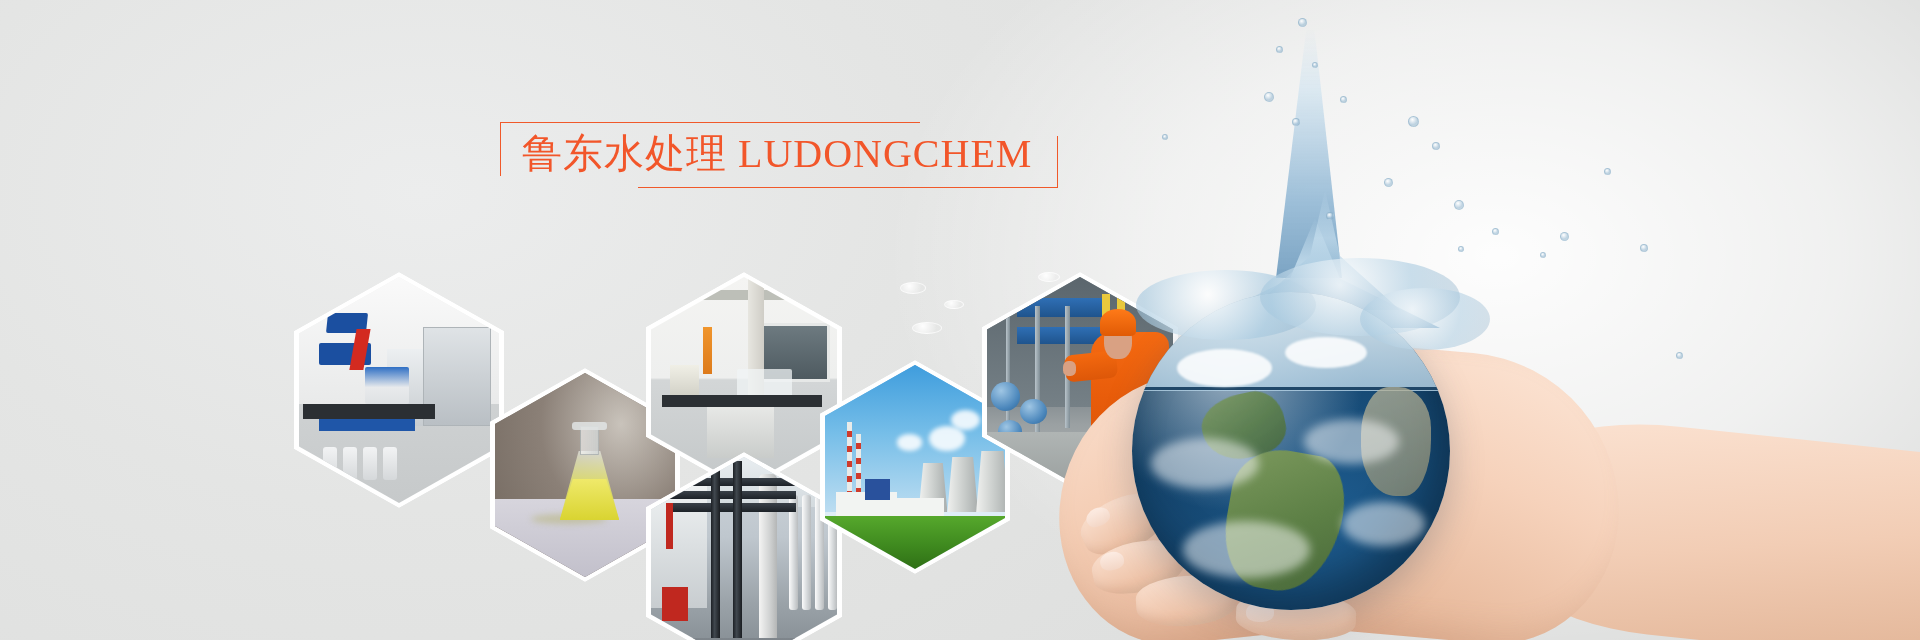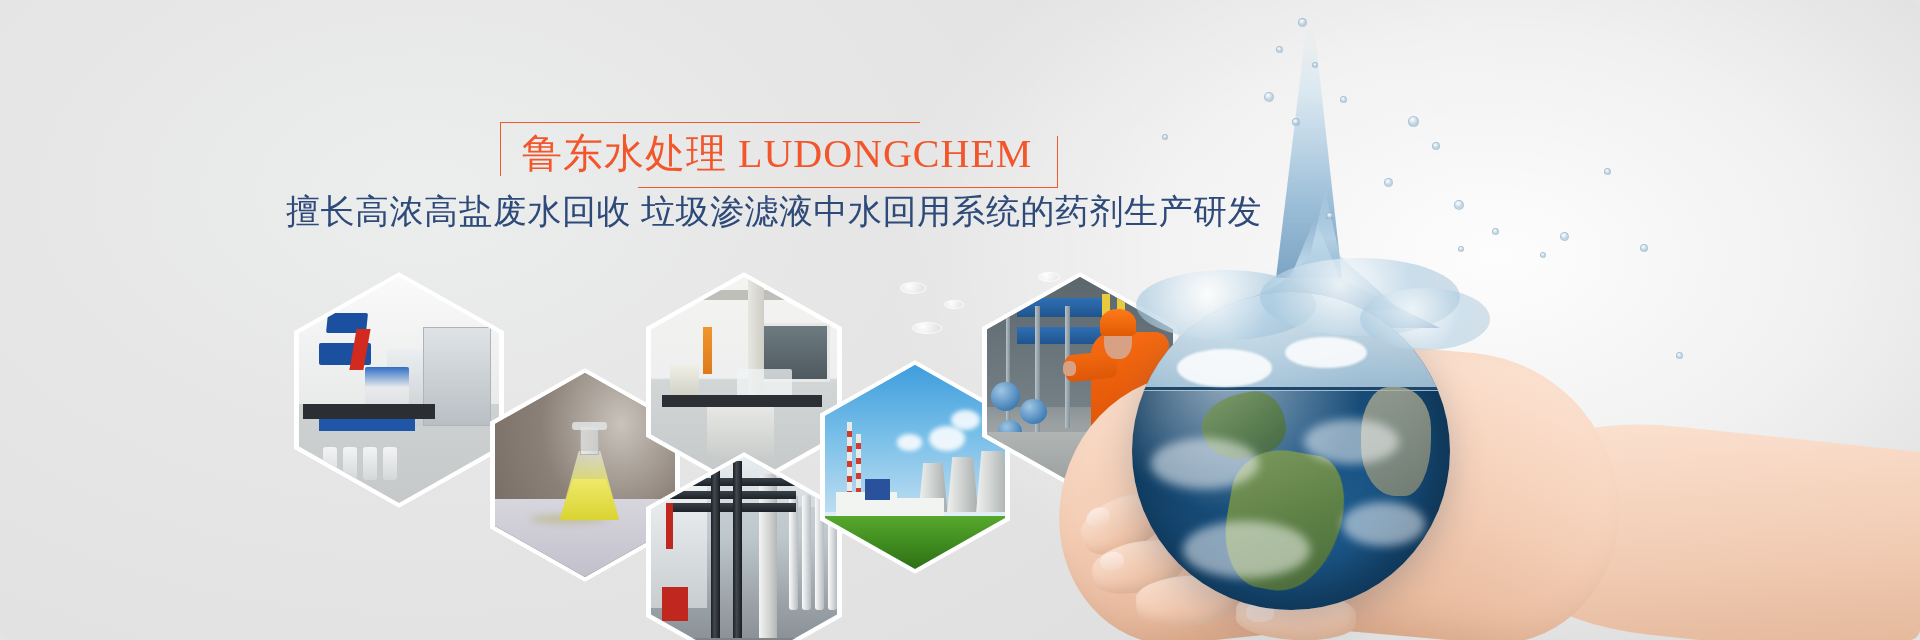--- a/index.html
+++ b/index.html
@@ -9,21 +9,20 @@
     background:#e3e4e3;
     position:relative;
   }
   #banner {
     position:absolute; inset:0;
     background:
       radial-gradient(ellipse 900px 600px at 78% 40%, rgba(255,255,255,0.95) 0%, rgba(255,255,255,0.55) 38%, rgba(255,255,255,0) 68%),
       radial-gradient(ellipse 1100px 700px at 22% 30%, #eceded 0%, #e4e5e4 45%, #dedfde 100%),
       linear-gradient(135deg,#e6e7e6 0%, #e1e2e1 45%, #d9dad9 100%);
     overflow:hidden;
-    border-radius:11px;
   }
 
   
   .bubble { position:absolute; border-radius:50%;
     background:radial-gradient(circle at 35% 30%, rgba(255,255,255,0.95), rgba(255,255,255,0.18) 60%, rgba(255,255,255,0) 72%);
     border:1px solid rgba(255,255,255,0.7); }
 
   
   .title-wrap { position:absolute; left:500px; top:122px; }
   .title-box { position:relative; padding:6px 26px 8px 22px; }
@@ -213,21 +212,20 @@
   <div class="title-wrap">
     <div class="title-box">
       <span class="brk-l"></span>
       <span class="brk-l-top"></span>
       <span class="brk-r"></span>
       <span class="brk-r-bot"></span>
       <div class="main-title">鲁东水处理 LUDONGCHEM</div>
     </div>
   </div>
 
-  <div class="subtitle">擅长高浓高盐废水回收 垃圾渗滤液中水回用系统的药剂生产研发</div>
 
   <div class="hex" style="left:294px;top:272px;width:210px;height:236px;">
     <div class="frame"></div>
     <div class="pic">
       <div class="scene s-lab1">
         <div class="wall"></div>
         <div class="slogan1"></div>
         <div class="slogan2"></div>
         <div class="slogan-red"></div>
         <div class="cab"></div>

